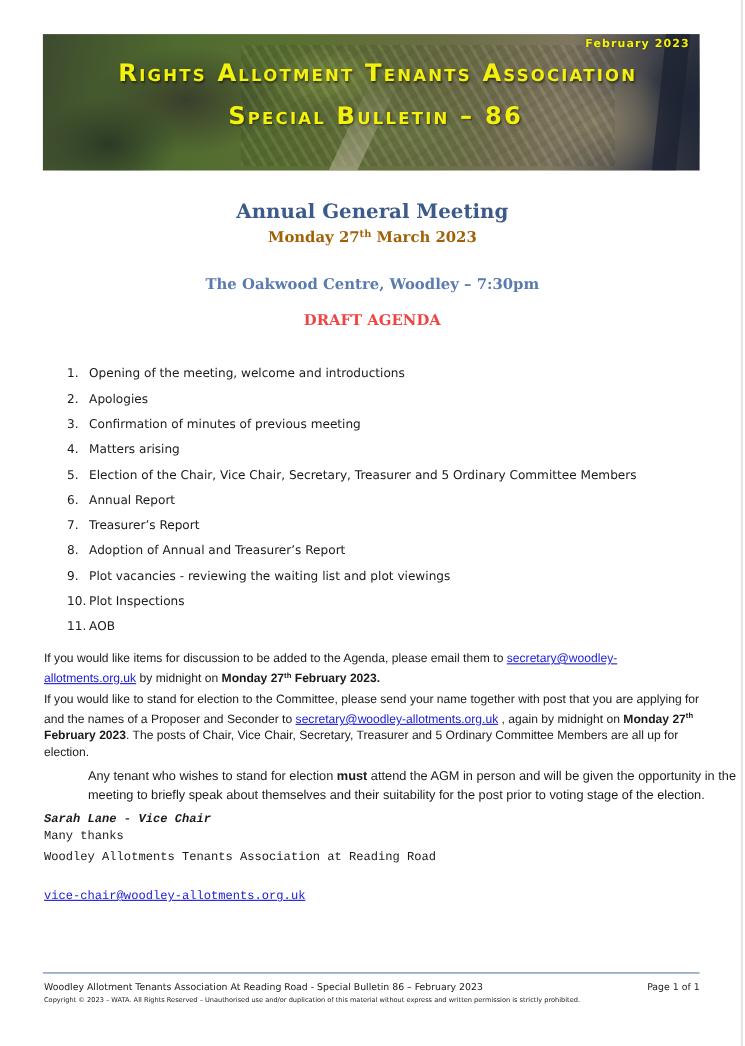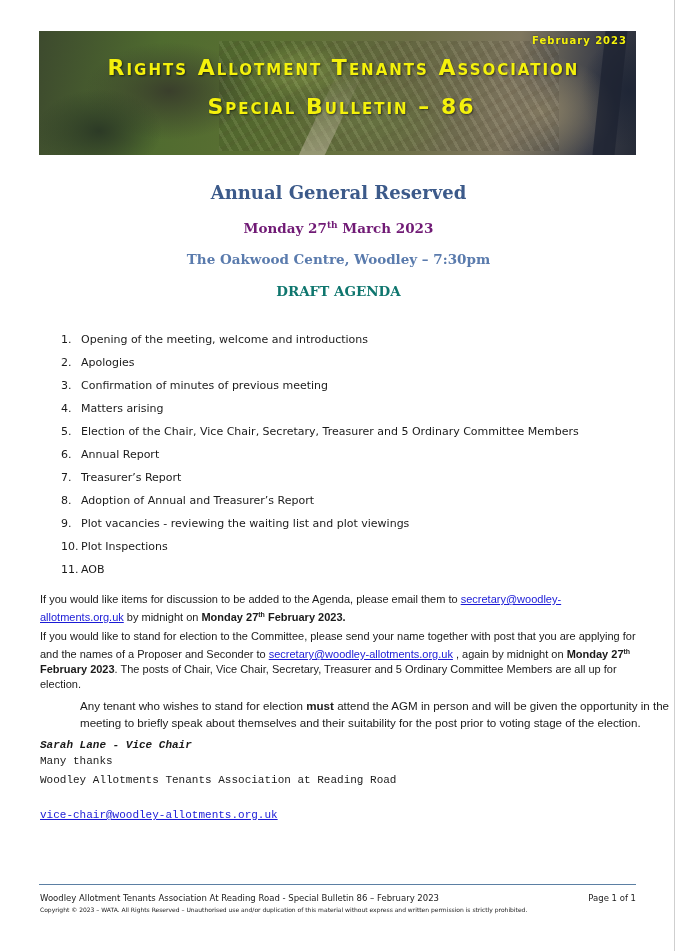--- a/index.html
+++ b/index.html
@@ -49,24 +49,24 @@
     }
     .banner-title.t1 { top: 24px; font-size: 22px; left: 6px; }
     .banner-title.t2 { top: 63px; font-size: 22px; left: 4px; }
 
     
     .heading {
       position: absolute; left: 0; width: 677px; text-align: center; font-weight: bold;
       font-family: "DejaVu Serif", "Liberation Serif", serif; color: #44618f;
     }
     .h-agm { top: 182px; font-size: 18px; color: #3c5a8a; }
-    .h-date { top: 220px; font-size: 13.5px; color: #701a75; }
+    .h-date { top: 208px; font-size: 13.5px; color: #a16207; }
     .h-date sup { font-size: 9px; vertical-align: 5px; }
     .h-venue { top: 251px; font-size: 13.5px; color: #5a7bad; }
-    .h-draft { top: 283px; font-size: 13.5px; color: #0f766e; }
+    .h-draft { top: 283px; font-size: 13.5px; color: #ef4444; }
 
     
     .agenda { position: absolute; left: 61px; top: 333px; margin: 0; padding: 0; list-style: none; }
     .agenda li {
       height: 23px; font-size: 11px; display: flex; align-items: flex-start;
       font-family: "DejaVu Sans", sans-serif; color: #1a1a1a;
     }
     .agenda .num { width: 20px; display: inline-block; }
     .agenda li:nth-child(n+10) .num { width: 20px; }
 
@@ -99,21 +99,21 @@
 
 <div class="banner">
   <div class="banner-plots"></div>
   <div class="banner-road"></div>
   <div class="banner-road2"></div>
   <div class="banner-date">February 2023</div>
   <div class="banner-title t1">Rights Allotment Tenants Association</div>
   <div class="banner-title t2">Special Bulletin – 86</div>
 </div>
 
-<div class="heading h-agm">Annual General Reserved</div>
+<div class="heading h-agm">Annual General Meeting</div>
 <div class="heading h-date"><span>Monday 27</span><sup>th</sup><span> March 2023</span></div>
 <div class="heading h-venue">The Oakwood Centre, Woodley – 7:30pm</div>
 <div class="heading h-draft">DRAFT AGENDA</div>
 
 <ul class="agenda">
   <li>
       <span class="num">1.</span>
       <span>Opening of the meeting, welcome and introductions</span>
     </li>
   <li>

